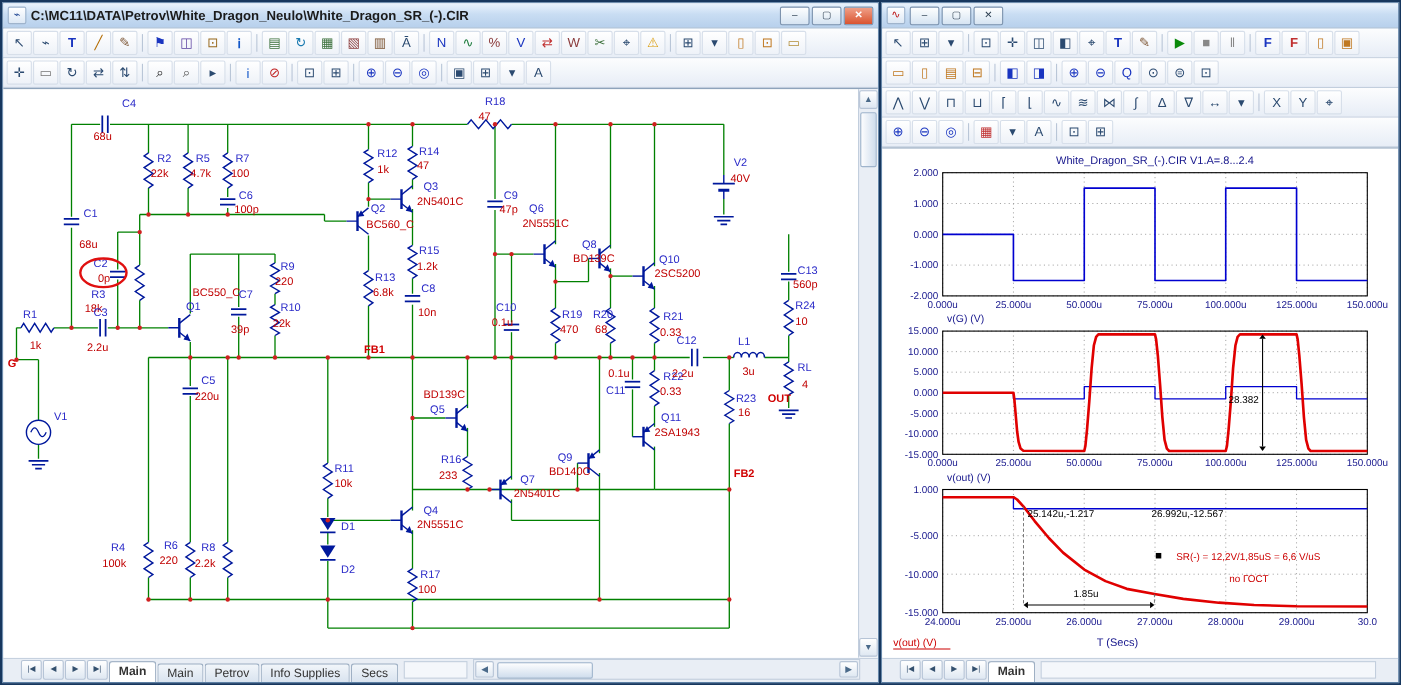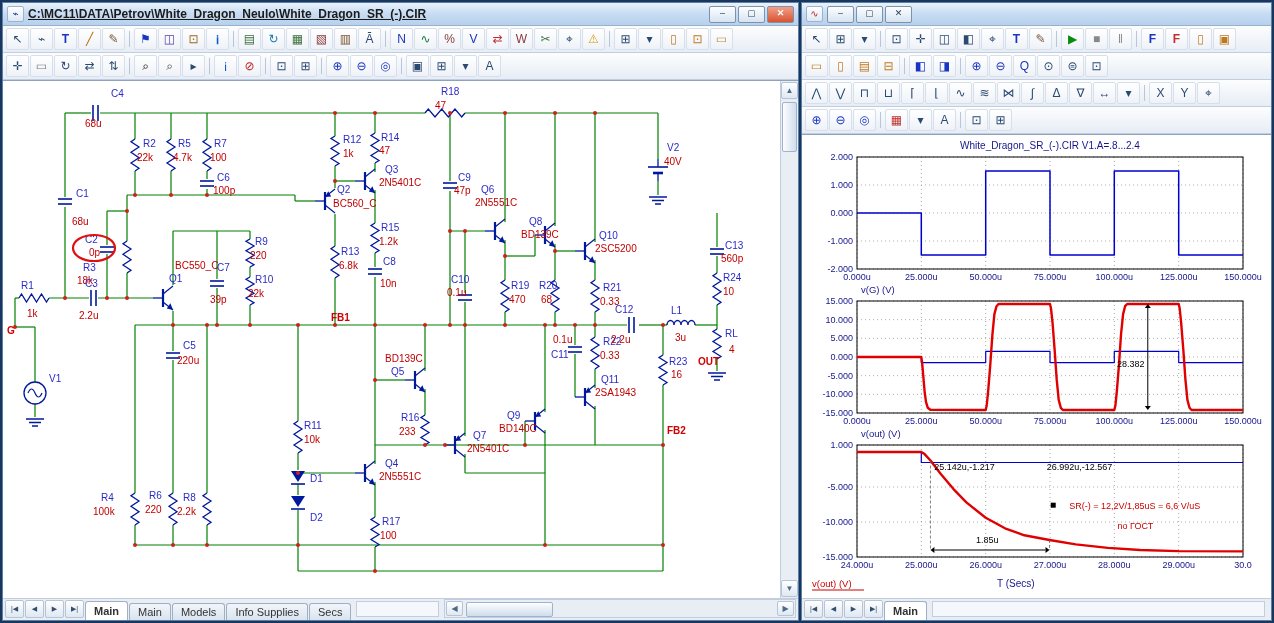--- a/index.html
+++ b/index.html
@@ -2,35 +2,35 @@
 <html><head>
 <meta charset="utf-8">
 <style>
   html,body{margin:0;padding:0;}
   body{width:1274px;height:623px;background:#17375e;font-family:"Liberation Sans",sans-serif;position:relative;overflow:hidden;}
   .win{position:absolute;background:#eef2f8;border:1px solid #5c7fa3;display:flex;flex-direction:column;box-sizing:border-box;}
   #left-window{left:2px;top:2px;width:797px;height:619px;}
   #right-window{left:801px;top:2px;width:471px;height:619px;}
   .titlebar{height:22px;background:linear-gradient(#eaf3fd,#c9ddf3 45%,#b7d0ec);display:flex;align-items:center;padding:0 4px;gap:4px;border-bottom:1px solid #98b1cc;flex:0 0 auto;}
   .title-icon{width:15px;height:14px;font-size:10px;line-height:14px;text-align:center;color:#123a8c;background:linear-gradient(#fff,#dce8f5);border:1px solid #9fb4cc;border-radius:2px;}
-  .title-text{font-size:12px;font-weight:bold;color:#1b1b1b;white-space:nowrap;overflow:hidden;flex:1;text-decoration:underline;}
+  .title-text{font-size:12px;font-weight:bold;color:#1b1b1b;white-space:nowrap;overflow:hidden;flex:1;}
   .winbtns{display:flex;gap:2px;}
   .wbtn{width:25px;height:15px;border:1px solid #7d93ad;border-radius:2px;background:linear-gradient(#fdfefe,#d6e4f2);font-size:9px;line-height:13px;text-align:center;color:#2c3e50;}
   .wbtn.close{background:linear-gradient(#f0a088,#d9532f);color:#fff;font-weight:bold;}
   .toolbar{display:flex;align-items:center;padding:1px 3px;background:linear-gradient(#fcfdfe,#e7edf6);border-bottom:1px solid #c2cedd;height:24px;flex:0 0 auto;gap:1px;}
   .tbtn{width:21px;height:20px;display:flex;align-items:center;justify-content:center;font-size:12px;color:#2b4a70;border:1px solid #d7dfea;border-radius:2px;background:linear-gradient(#ffffff,#eef2f8);cursor:default;}
   .tbtn.bold{font-weight:bold;}
   .sep{width:1px;height:16px;background:#b9c6d7;margin:0 3px;}
   .schem-wrap{position:relative;flex:1;background:#ffffff;border-top:1px solid #8ea3bb;overflow:hidden;}
   .plots-wrap{position:relative;flex:1;background:#ffffff;border-top:1px solid #8ea3bb;overflow:hidden;}
   .vscroll{position:absolute;right:0;top:0;bottom:0;width:17px;background:#e9eef5;border-left:1px solid #c2cedd;display:flex;flex-direction:column;align-items:center;}
   .vtrack{flex:1;width:100%;display:flex;flex-direction:column;align-items:center;}
   .scroll-btn{width:15px;height:15px;font-size:8px;line-height:15px;text-align:center;color:#4a6a8a;background:linear-gradient(#fff,#dfe8f2);border:1px solid #b6c4d6;border-radius:2px;margin:1px;}
   .vthumb{width:13px;height:48px;background:linear-gradient(90deg,#fdfdfe,#cfdded);border:1px solid #9fb4cc;border-radius:2px;margin-top:2px;}
-  .bottombar{height:21px;background:#e9eef5;border-top:1px solid #c2cedd;display:flex;align-items:flex-end;padding:0 2px;gap:1px;flex:0 0 auto;}
+  .bottombar{height:21px;background:#e9eef5;border-top:1px solid #c2cedd;display:flex;align-items:flex-end;padding:0 16px;gap:1px;flex:0 0 auto;}
   .navbtn{min-width:17px;height:16px;font-size:7px;line-height:15px;text-align:center;color:#34506e;background:linear-gradient(#fff,#dfe8f2);border:1px solid #b6c4d6;border-radius:2px;margin-bottom:2px;}
   .tab{height:16px;padding:0 8px;font-size:11px;line-height:16px;border:1px solid #9fb0c4;border-bottom:none;background:linear-gradient(#f2f6fa,#d9e3ef);color:#333;border-radius:3px 3px 0 0;}
   .tab.active{background:#ffffff;font-weight:bold;height:18px;line-height:18px;}
   .tabwell{flex:1;height:14px;border:1px solid #c2cedd;background:#f4f7fb;margin:0 4px 3px 4px;}
   .hscroll{display:flex;align-items:center;width:350px;height:17px;background:#e9eef5;border:1px solid #c2cedd;margin-bottom:2px;}
   .htrack{flex:1;height:15px;position:relative;}
   .hthumb{position:absolute;left:2px;top:1px;width:85px;height:13px;background:linear-gradient(#fdfdfe,#cfdded);border:1px solid #9fb4cc;border-radius:2px;}
 </style>
 </head>
 <body>
@@ -515,21 +515,21 @@
   <div class="bottombar">
     <span id="lnav" style="display:flex;gap:1px;">
         <span class="navbtn">|◀</span>
         <span class="navbtn">◀</span>
         <span class="navbtn">▶</span>
         <span class="navbtn">▶|</span>
       </span>
     <span id="ltabs" style="display:flex;gap:1px;align-items:flex-end;">
         <span class="tab active">Main</span>
         <span class="tab">Main</span>
-        <span class="tab">Models</span>
+        <span class="tab">Petrov</span>
         <span class="tab">Info Supplies</span>
         <span class="tab">Secs</span>
       </span>
     <span class="tabwell"></span>
     <span class="hscroll">
       <span class="scroll-btn" style="height:13px;line-height:13px;">◀</span>
       <span class="htrack">
           <span class="hthumb"></span>
         </span>
       <span class="scroll-btn" style="height:13px;line-height:13px;">▶</span>

